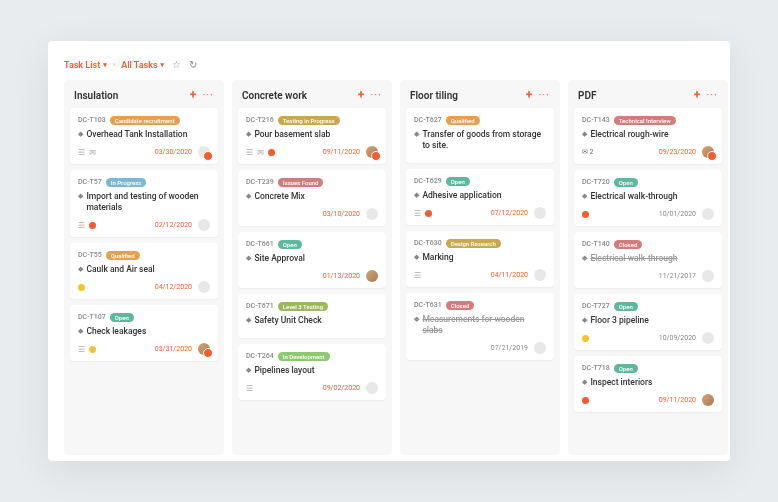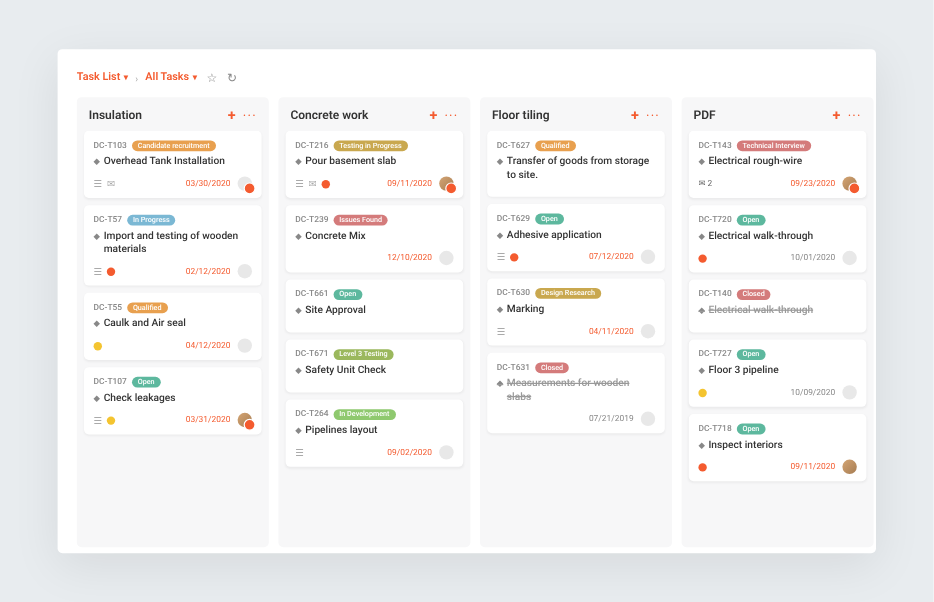--- a/index.html
+++ b/index.html
@@ -196,36 +196,46 @@
         <span class="card-id">DC-T239</span>
         <span class="badge" style="background:#d47b7b">Issues Found</span>
       </div>
       <div class="card-title ">
         <span class="diamond">◆</span>
         <span>Concrete Mix</span>
       </div>
       <div class="card-foot">
         <div class="foot-left"></div>
         <div class="foot-right">
-          <span class="card-date ">12/10/2020</span>
+          <span class="card-date ">03/10/2020</span>
           <div class="avatar-wrap">
             <div class="avatar "></div>
 
           </div>
         </div>
       </div>
           </div>
           <div class="card">
             <div class="card-top">
         <span class="card-id">DC-T661</span>
         <span class="badge" style="background:#5db89e">Open</span>
       </div>
       <div class="card-title ">
         <span class="diamond">◆</span>
         <span>Site Approval</span>
+      </div>
+      <div class="card-foot">
+        <div class="foot-left"></div>
+        <div class="foot-right">
+          <span class="card-date ">01/13/2020</span>
+          <div class="avatar-wrap">
+            <div class="avatar img"></div>
+
+          </div>
+        </div>
       </div>
           </div>
           <div class="card">
             <div class="card-top">
         <span class="card-id">DC-T671</span>
         <span class="badge" style="background:#9bb85d">Level 3 Testing</span>
       </div>
       <div class="card-title ">
         <span class="diamond">◆</span>
         <span>Safety Unit Check</span>
@@ -396,20 +406,30 @@
           </div>
           <div class="card">
             <div class="card-top">
         <span class="card-id">DC-T140</span>
         <span class="badge" style="background:#d47b7b">Closed</span>
       </div>
       <div class="card-title strike">
         <span class="diamond">◆</span>
         <span>Electrical walk-through</span>
       </div>
+      <div class="card-foot">
+        <div class="foot-left"></div>
+        <div class="foot-right">
+          <span class="card-date gray">11/21/2017</span>
+          <div class="avatar-wrap">
+            <div class="avatar "></div>
+
+          </div>
+        </div>
+      </div>
           </div>
           <div class="card">
             <div class="card-top">
         <span class="card-id">DC-T727</span>
         <span class="badge" style="background:#5db89e">Open</span>
       </div>
       <div class="card-title ">
         <span class="diamond">◆</span>
         <span>Floor 3 pipeline</span>
       </div>

